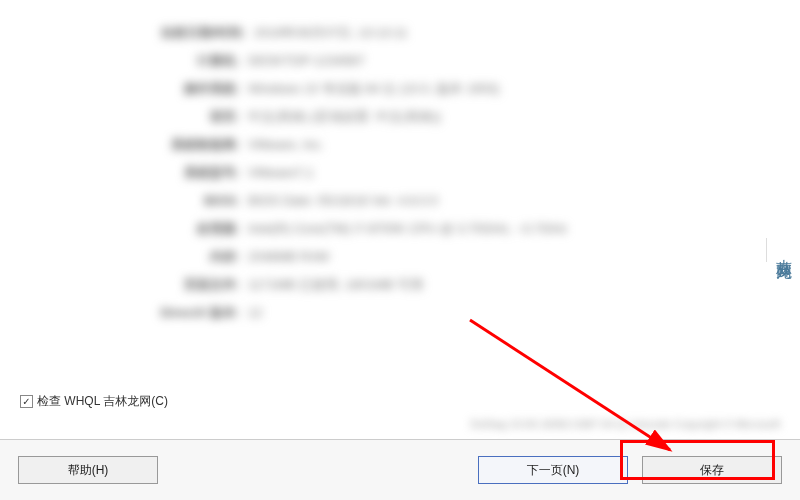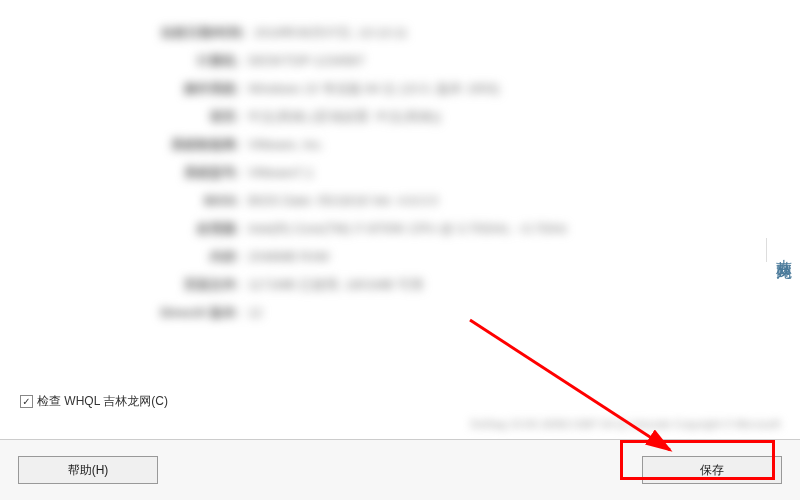--- a/index.html
+++ b/index.html
@@ -193,20 +193,21 @@
   </div>
 
   <div class="copyright">DxDiag 10.00.18362.0387 64 位 Unicode Copyright © Microsoft</div>
 </div>
 
 <div class="divider"></div>
 
 <div class="button-bar">
   <button class="btn btn-help">帮助(H)</button>
   <div class="spacer"></div>
+  <button class="btn btn-next">下一页(N)</button>
   <span style="width:14px;"></span>
   <button class="btn btn-save">保存</button>
 </div>
 
 <div class="annotation-box" style="left:620px; top:440px; width:155px; height:40px;"></div>
 
 <svg class="annotation-arrow" style="left:460px; top:310px; width:230px; height:160px;">
   <defs>
     <marker id="ah" markerWidth="10" markerHeight="10" refX="8" refY="3" orient="auto">
       <path d="M0,0 L0,6 L9,3 z" fill="#ff0000"></path>

